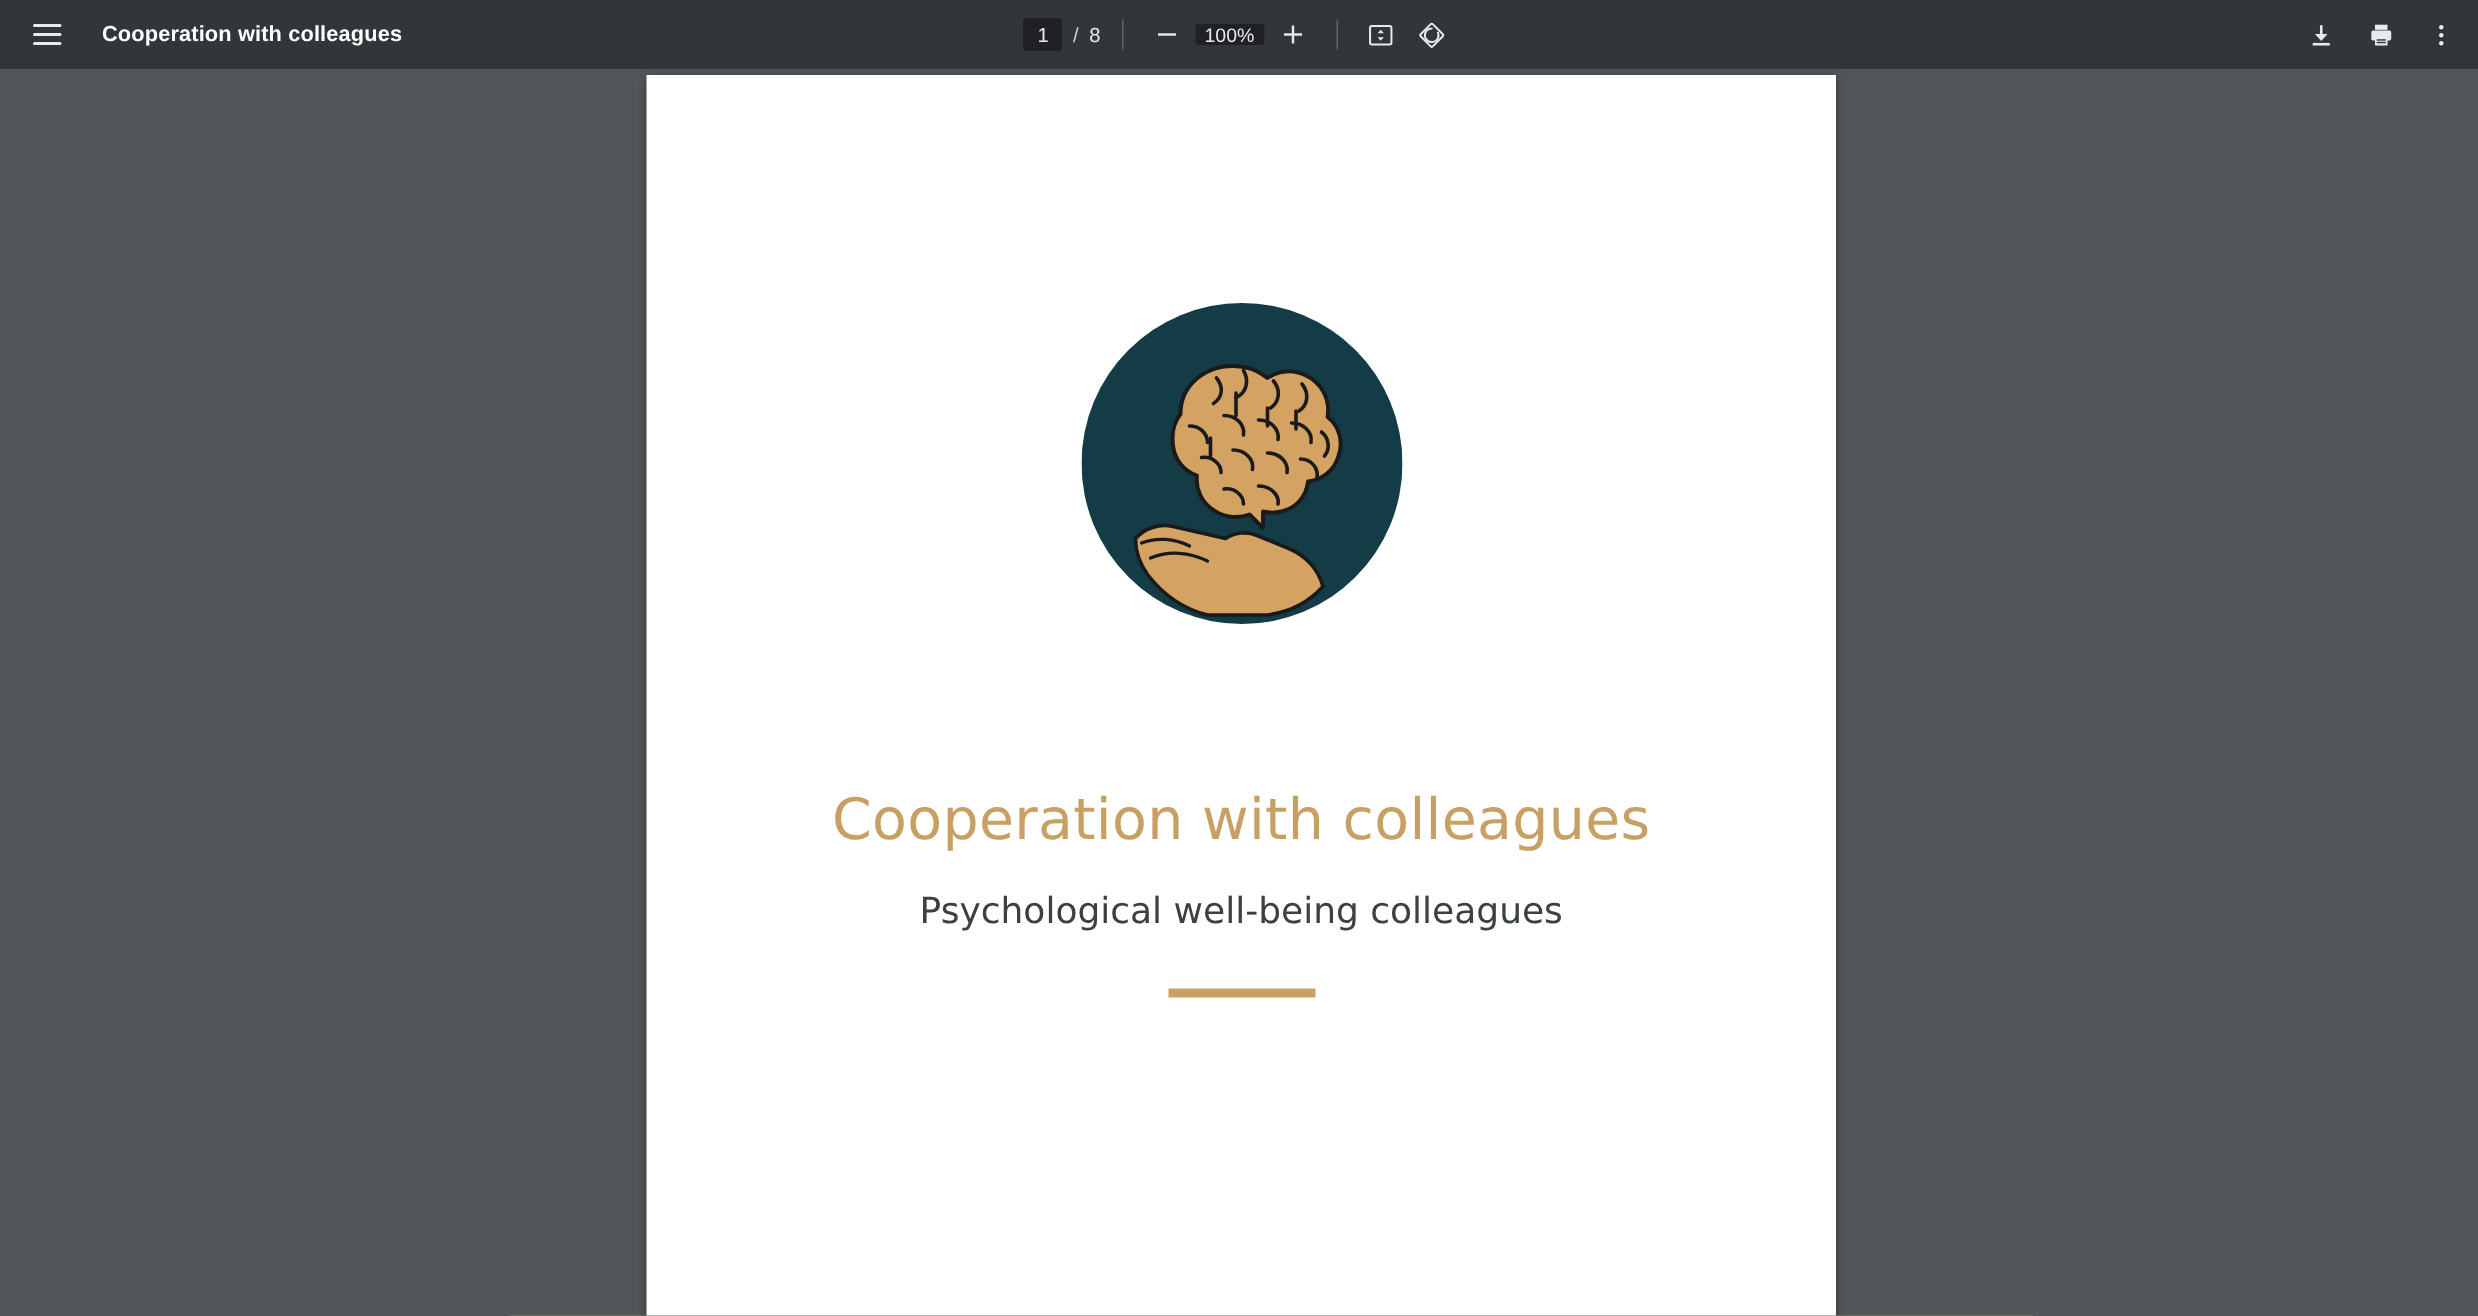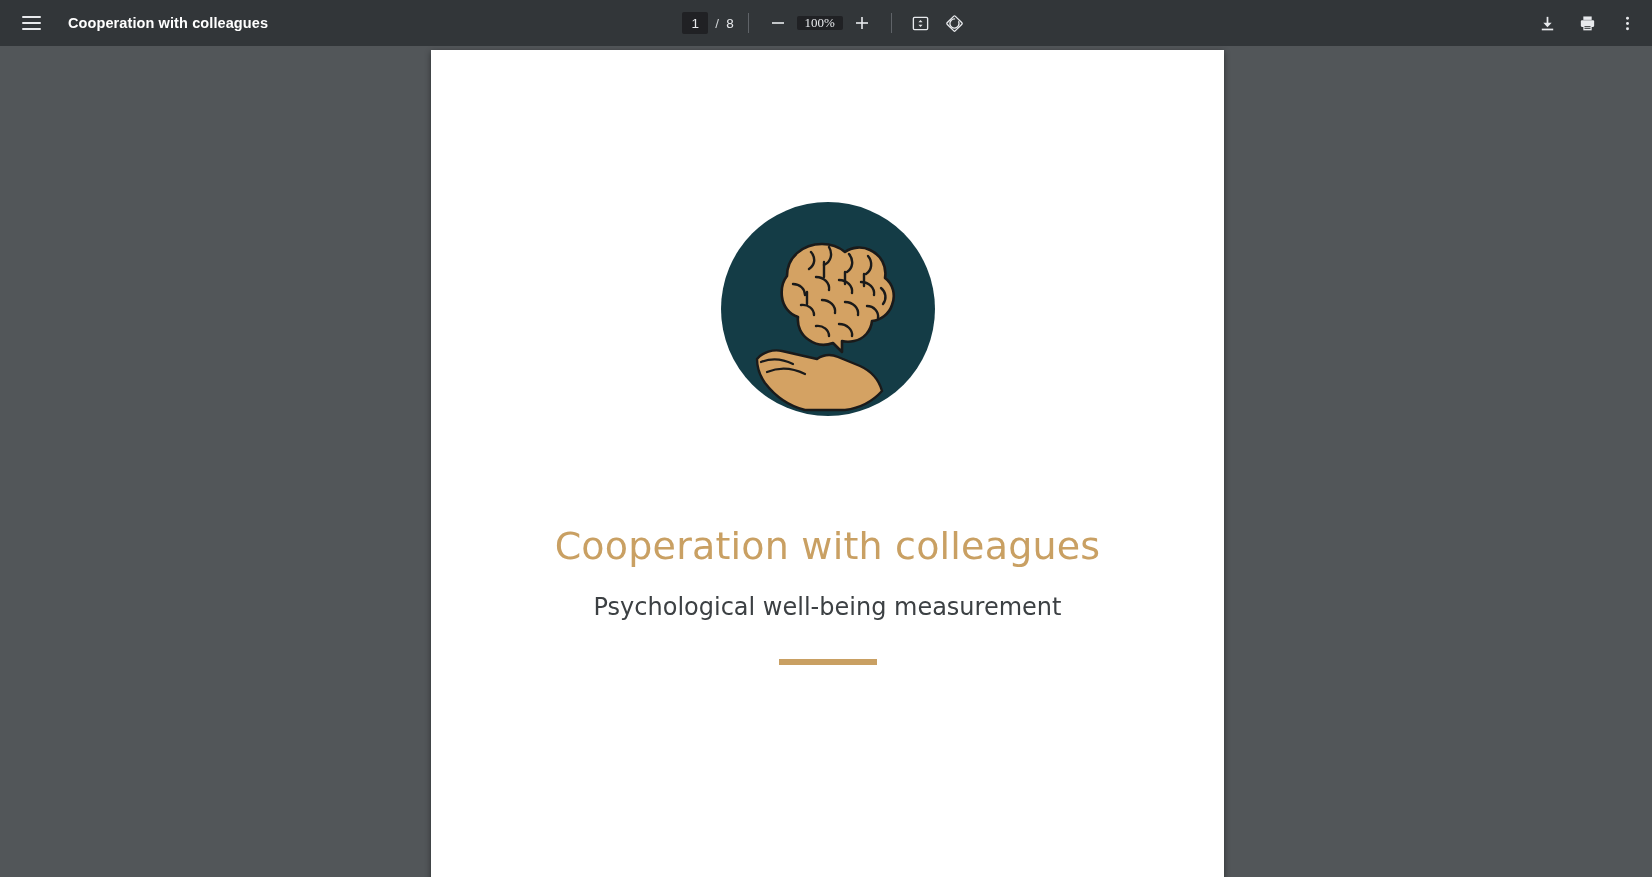--- a/index.html
+++ b/index.html
@@ -136,21 +136,20 @@
     height: 14px;
     background: #202124;
     color: #e8eaed;
     font-size: 13px;
     display: flex;
     align-items: center;
     justify-content: center;
     border-radius: 2px;
     padding: 0 6px;
     box-sizing: border-box;
-    font-family: Liberation Serif, serif;
   }
 
   .fit-group {
     display: flex;
     align-items: center;
     gap: 4px;
   }
 
   
   .tb-right {
@@ -380,21 +379,21 @@
                    C39 174 36 166 36 157 Z" fill="#d4a263" stroke="#1a1a1a" stroke-width="2.4" stroke-linejoin="round"></path>
           <g fill="none" stroke="#1a1a1a" stroke-width="2.2" stroke-linecap="round">
             <path d="M40 160 C50 156 62 157 72 162"></path>
             <path d="M46 170 C58 165 72 166 84 172"></path>
           </g>
         </svg>
       </div>
 
       <div class="title-block">
         <h1 class="slide-title">Cooperation with colleagues</h1>
-        <p class="slide-subtitle">Psychological well-being measurement</p>
+        <p class="slide-subtitle">Psychological well-being colleagues</p>
         <div class="gold-rule"></div>
       </div>
 
     </div>
   </div>
 
   <div class="vscroll"></div>
 </div>
 
 </body></html>

